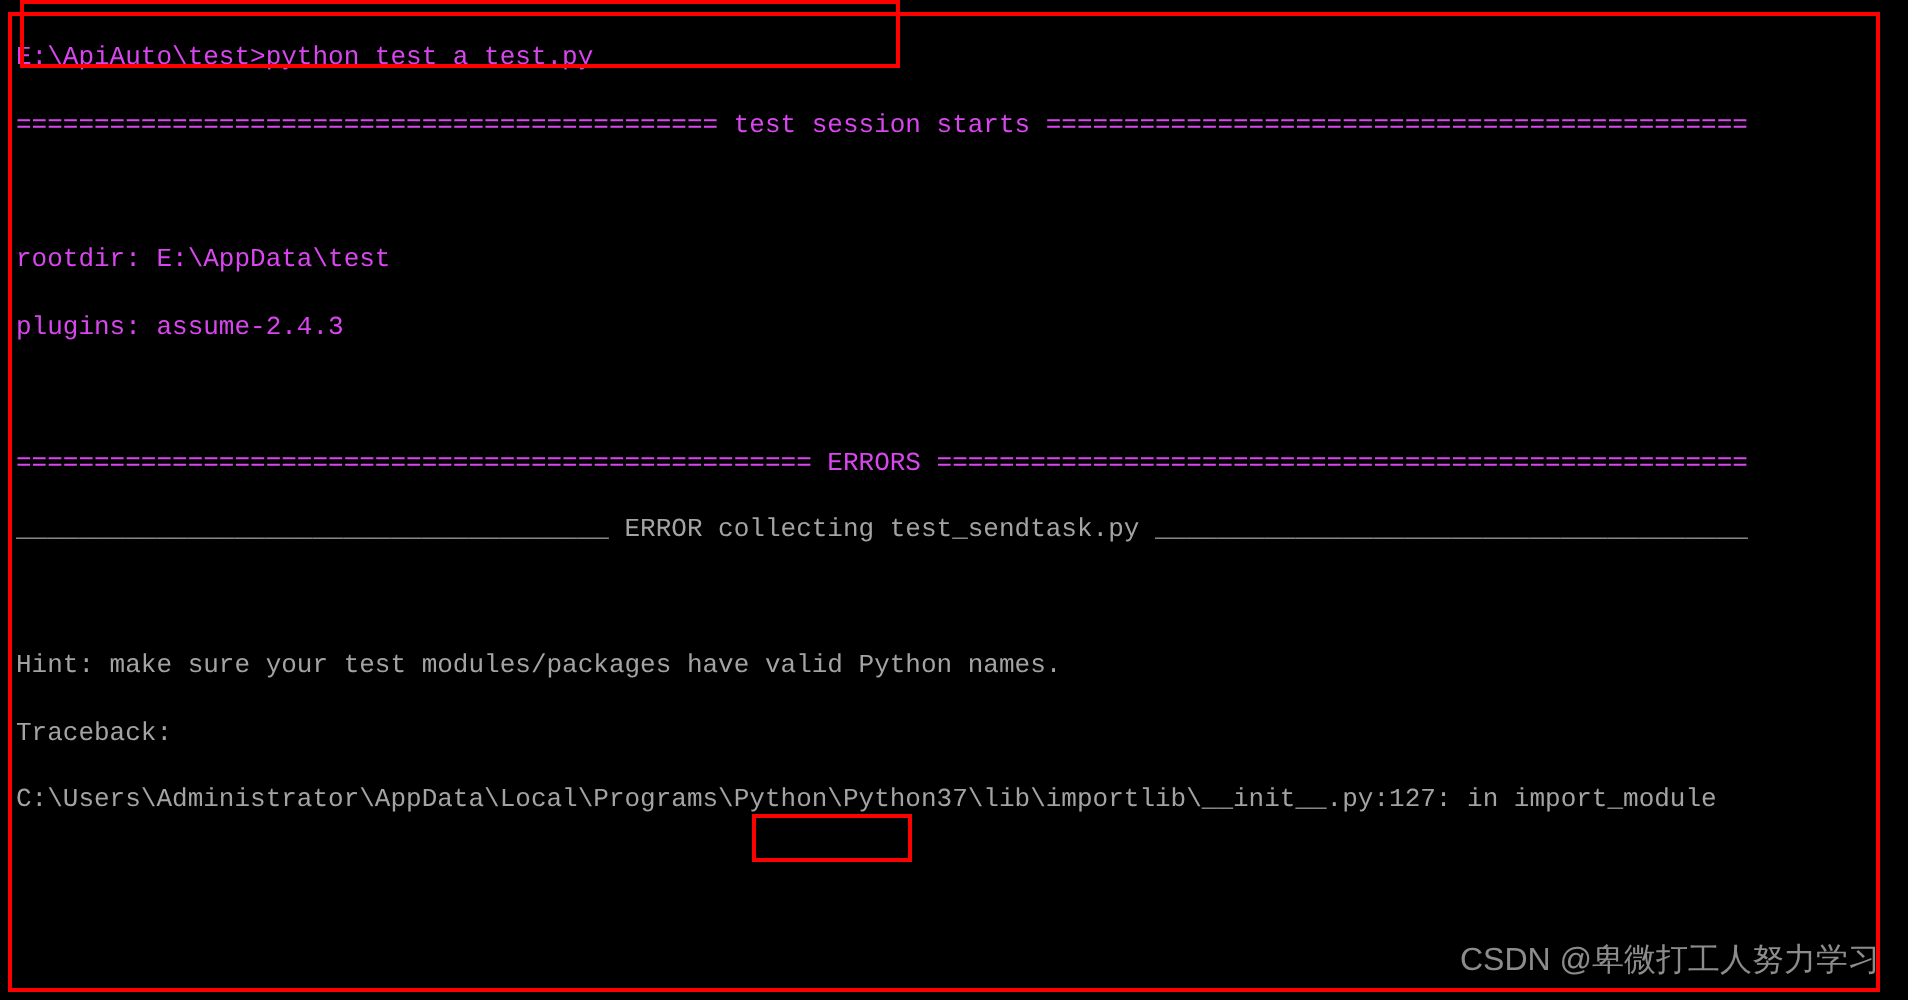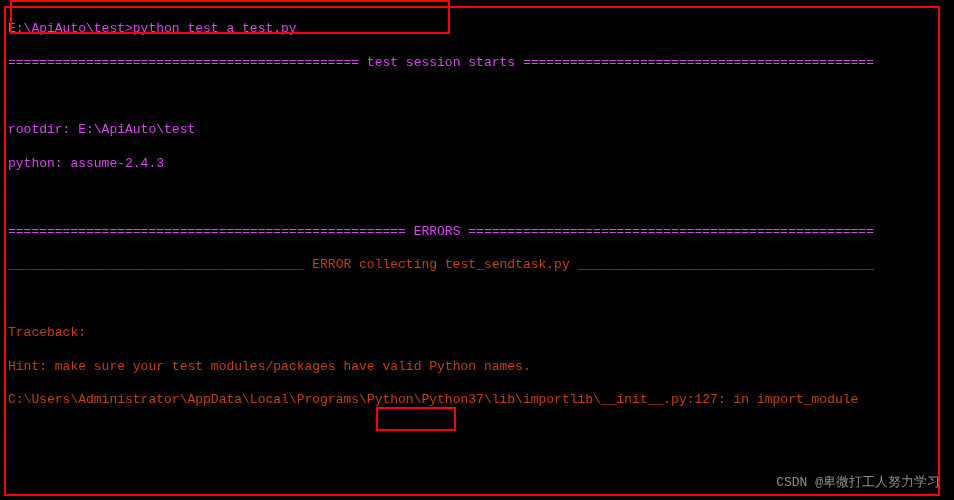--- a/index.html
+++ b/index.html
@@ -13,60 +13,60 @@
   height: 500px;
   overflow: hidden;
   position: relative;
   padding: 0;
 }
 .terminal {
   padding: 4px 8px;
   white-space: pre;
 }
 .white { color: #d946ef; }
-.red { color: #c2410c; }
+.red { color: #a3a3a3; }
 .redbox {
   position: absolute;
   border: 2px solid #f00;
   pointer-events: none;
   z-index: 10;
 }
 .box1 { left: 10px; top: 0px; width: 440px; height: 34px; }
 .box2 { left: 376px; top: 407px; width: 80px; height: 24px; }
 .box3 { left: 4px; top: 6px; width: 936px; height: 490px; }
 .watermark {
   position: absolute;
   bottom: 8px;
   right: 14px;
   color: rgba(200,200,200,0.7);
-  font-size: 13px;
-  font-family: Liberation Mono, monospace;
+  font-size: 16px;
+  font-family: Liberation Sans, sans-serif;
   z-index: 20;
 }
 .line { display: block; }
 </style>
 </head>
 <body>
 
 <div class="redbox box3"></div>
 <div class="redbox box1"></div>
 <div class="redbox box2"></div>
 
 <div class="terminal">
 <span class="line white">E:\ApiAuto\test&gt;python test_a_test.py</span>
 <span class="line white">============================================= test session starts =============================================</span>
 <span class="line"> </span>
-<span class="line white">rootdir: E:\ApiAuto\test</span>
-<span class="line white">python: assume-2.4.3</span>
+<span class="line white">rootdir: E:\AppData\test</span>
+<span class="line white">plugins: assume-2.4.3</span>
 <span class="line"> </span>
 <span class="line white">=================================================== ERRORS ====================================================</span>
 <span class="line red">______________________________________ ERROR collecting test_sendtask.py ______________________________________</span>
 <span class="line"> </span>
+<span class="line red">Hint: make sure your test modules/packages have valid Python names.</span>
 <span class="line red">Traceback:</span>
-<span class="line red">Hint: make sure your test modules/packages have valid Python names.</span>
 <span class="line red">C:\Users\Administrator\AppData\Local\Programs\Python\Python37\lib\importlib\__init__.py:127: in import_module</span>
 
 
 
 
 
 
 
 
 

